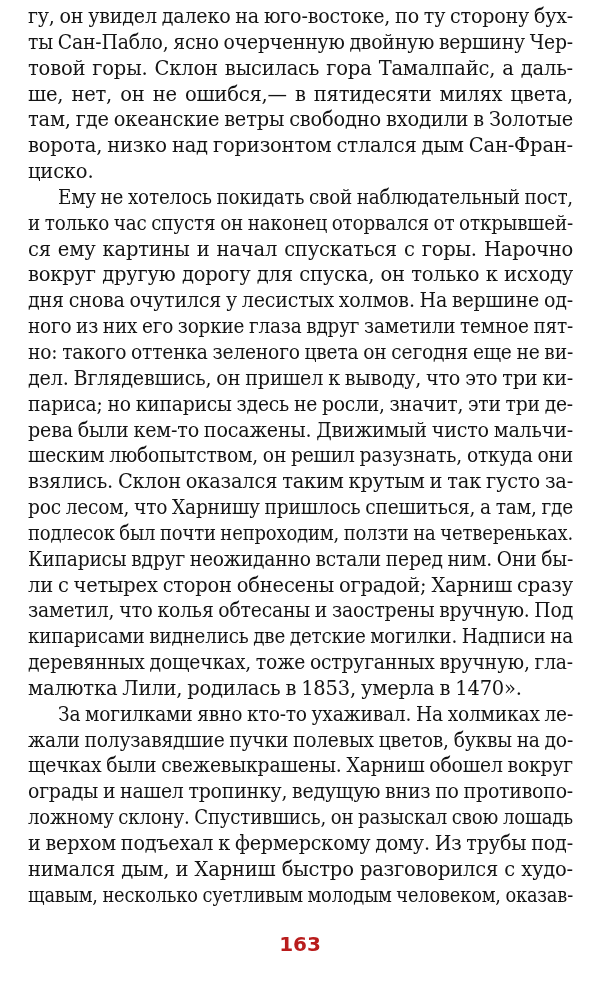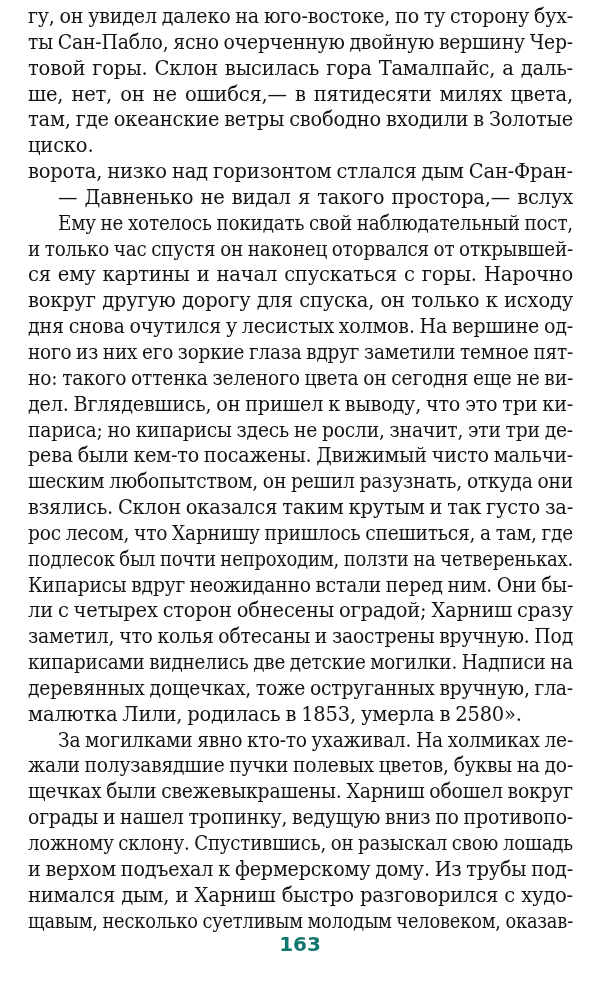--- a/index.html
+++ b/index.html
@@ -13,55 +13,54 @@
     height: 25.85px; line-height: 25.85px; white-space: nowrap;
     text-align: justify; text-align-last: justify;
     letter-spacing: -0.2px; word-spacing: -1px;
     transform-origin: left center;
   }
   .line.last { text-align-last: left; }
   .line.indent { padding-left: 30px; }
   .pagenum {
     position: absolute; top: 932px; left: 0; width: 600px; text-align: center;
     font-family: "DejaVu Sans", "Liberation Sans", sans-serif;
-    font-size: 20px; font-weight: bold; color: #0f766e;
+    font-size: 20px; font-weight: bold; color: #b91c1c;
   }
 </style>
 </head>
 <body>
 
 <div class="page" id="page">
     <div class="line" style="white-space: nowrap; text-align-last: left; transform: scaleX(0.977633);">гу, он увидел далеко на юго-востоке, по ту сторону бух-</div>
     <div class="line" style="white-space: nowrap; text-align-last: left; transform: scaleX(0.964122);">ты Сан-Пабло, ясно очерченную двойную вершину Чер-</div>
     <div class="line">товой горы. Склон высилась гора Тамалпайс, а даль-</div>
     <div class="line">ше, нет, он не ошибся,— в пятидесяти милях цвета,</div>
     <div class="line" style="white-space: nowrap; text-align-last: left; transform: scaleX(0.995263);">там, где океанские ветры свободно входили в Золотые</div>
+    <div class="line">ворота, низко над горизонтом стлался дым Сан-Фран-</div>
     <div class="line last">циско.</div>
-    <div class="line">ворота, низко над горизонтом стлался дым Сан-Фран-</div>
-    <div class="line indent">— Давненько не видал я такого простора,— вслух</div>
     <div class="line indent" style="white-space: nowrap; text-align-last: left; transform: scaleX(0.940156); transform-origin: 30px center;">Ему не хотелось покидать свой наблюдательный пост,</div>
     <div class="line" style="white-space: nowrap; text-align-last: left; transform: scaleX(0.94143);">и только час спустя он наконец оторвался от открывшей-</div>
     <div class="line">ся ему картины и начал спускаться с горы. Нарочно</div>
     <div class="line">вокруг другую дорогу для спуска, он только к исходу</div>
     <div class="line" style="white-space: nowrap; text-align-last: left; transform: scaleX(0.975582);">дня снова очутился у лесистых холмов. На вершине од-</div>
     <div class="line" style="white-space: nowrap; text-align-last: left; transform: scaleX(0.945488);">ного из них его зоркие глаза вдруг заметили темное пят-</div>
     <div class="line" style="white-space: nowrap; text-align-last: left; transform: scaleX(0.955957);">но: такого оттенка зеленого цвета он сегодня еще не ви-</div>
     <div class="line" style="white-space: nowrap; text-align-last: left; transform: scaleX(0.983394);">дел. Вглядевшись, он пришел к выводу, что это три ки-</div>
     <div class="line" style="white-space: nowrap; text-align-last: left; transform: scaleX(0.960009);">париса; но кипарисы здесь не росли, значит, эти три де-</div>
     <div class="line" style="white-space: nowrap; text-align-last: left; transform: scaleX(0.97983);">рева были кем-то посажены. Движимый чисто мальчи-</div>
     <div class="line" style="white-space: nowrap; text-align-last: left; transform: scaleX(0.958189);">шеским любопытством, он решил разузнать, откуда они</div>
     <div class="line" style="white-space: nowrap; text-align-last: left; transform: scaleX(0.994781);">взялись. Склон оказался таким крутым и так густо за-</div>
     <div class="line" style="white-space: nowrap; text-align-last: left; transform: scaleX(0.952875);">рос лесом, что Харнишу пришлось спешиться, а там, где</div>
     <div class="line" style="white-space: nowrap; text-align-last: left; transform: scaleX(0.923118);">подлесок был почти непроходим, ползти на четвереньках.</div>
     <div class="line" style="white-space: nowrap; text-align-last: left; transform: scaleX(0.956114);">Кипарисы вдруг неожиданно встали перед ним. Они бы-</div>
     <div class="line" style="white-space: nowrap; text-align-last: left; transform: scaleX(0.996799);">ли с четырех сторон обнесены оградой; Харниш сразу</div>
     <div class="line" style="white-space: nowrap; text-align-last: left; transform: scaleX(0.96234);">заметил, что колья обтесаны и заострены вручную. Под</div>
     <div class="line" style="white-space: nowrap; text-align-last: left; transform: scaleX(0.939959);">кипарисами виднелись две детские могилки. Надписи на</div>
     <div class="line" style="white-space: nowrap; text-align-last: left; transform: scaleX(0.961995);">деревянных дощечках, тоже оструганных вручную, гла-</div>
-    <div class="line last">малютка Лили, родилась в 1853, умерла в 2580».</div>
+    <div class="line last">малютка Лили, родилась в 1853, умерла в 1470».</div>
     <div class="line indent" style="white-space: nowrap; text-align-last: left; transform: scaleX(0.953731); transform-origin: 30px center;">За могилками явно кто-то ухаживал. На холмиках ле-</div>
     <div class="line" style="white-space: nowrap; text-align-last: left; transform: scaleX(0.956009);">жали полузавядшие пучки полевых цветов, буквы на до-</div>
     <div class="line" style="white-space: nowrap; text-align-last: left; transform: scaleX(0.964628);">щечках были свежевыкрашены. Харниш обошел вокруг</div>
     <div class="line" style="white-space: nowrap; text-align-last: left; transform: scaleX(0.967518);">ограды и нашел тропинку, ведущую вниз по противопо-</div>
     <div class="line" style="white-space: nowrap; text-align-last: left; transform: scaleX(0.931102);">ложному склону. Спустившись, он разыскал свою лошадь</div>
     <div class="line" style="white-space: nowrap; text-align-last: left; transform: scaleX(0.98248);">и верхом подъехал к фермерскому дому. Из трубы под-</div>
     <div class="line">нимался дым, и Харниш быстро разговорился с худо-</div>
     <div class="line" style="white-space: nowrap; text-align-last: left; transform: scaleX(0.913519);">щавым, несколько суетливым молодым человеком, оказав-</div>
   </div>
 <div class="pagenum">163</div>

